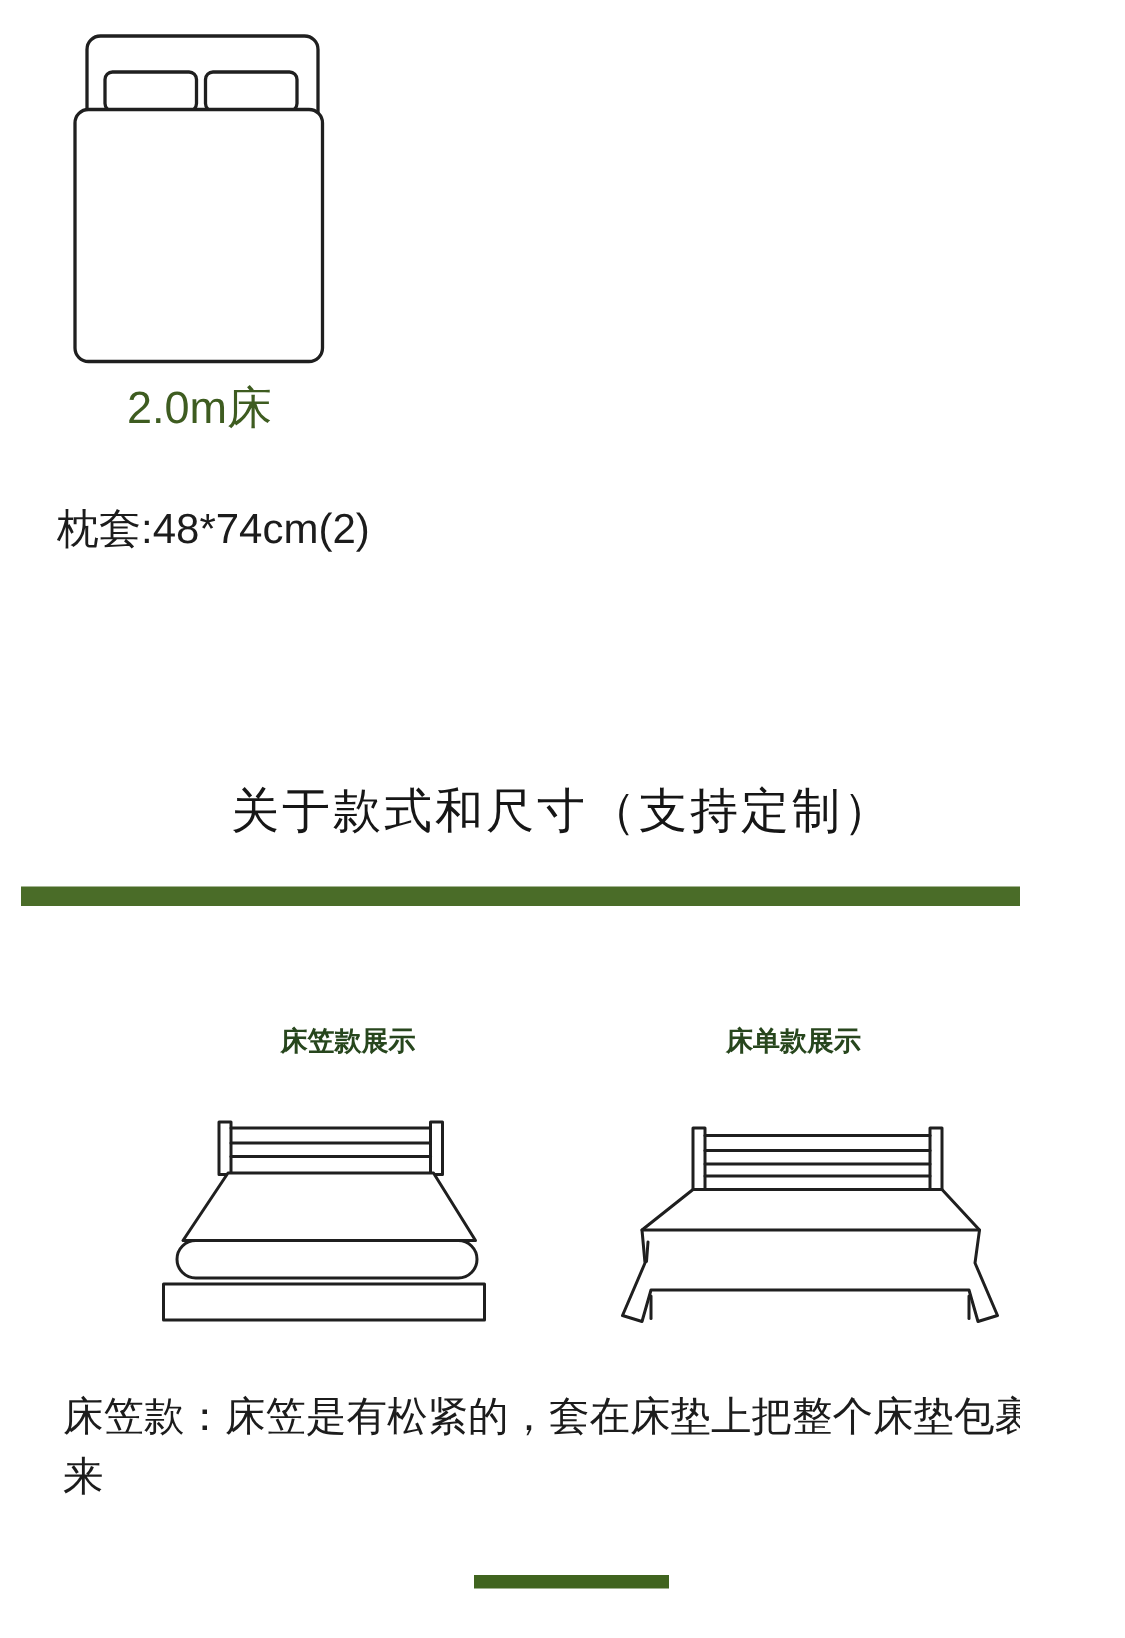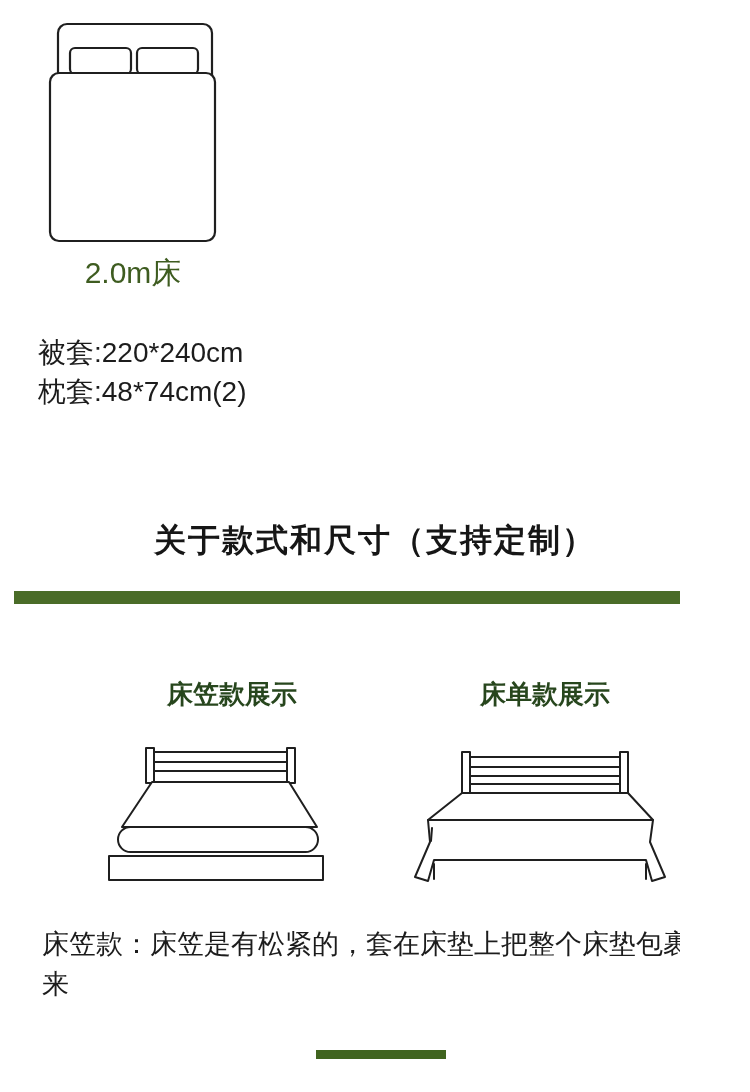--- a/index.html
+++ b/index.html
@@ -20,34 +20,34 @@
     font-size:30px;line-height:34px;
     color:#3e5c20;
     font-weight:400;
   }
   .specs{left:38px;top:333px;font-size:28px;line-height:39px;color:#1c1c1c;}
   
   .section-title{
     left:0;top:521px;width:750px;
     text-align:center;
     font-size:32px;line-height:38px;
-    color:#161616;font-weight:700;letter-spacing:2px;
+    color:#161616;font-weight:400;letter-spacing:2px;
     margin:0;
   }
   .divider{left:14px;top:591px;width:723px;height:13px;background:#4a6c28;}
   
   .style-header{
     top:678px;width:250px;
     text-align:center;
-    font-size:26px;line-height:32px;
+    font-size:18px;line-height:32px;
     font-weight:700;color:#27461d;
     margin:0;
   }
   .style-header.left{left:107px;}
-  .style-header.right{left:420px;}
+  .style-header.right{left:404px;}
   .bed-front-left{left:105px;top:740px;width:230px;height:148px;}
   .bed-front-right{left:401px;top:740px;width:272px;height:148px;}
   
   .descriptions{left:42px;top:924px;width:690px;font-size:27px;line-height:40px;color:#1c1c1c;}
   .descriptions p{margin:0;}
   .bottom-bar{left:316px;top:1050px;width:130px;height:9px;background:#40641f;}
   svg{display:block;}
   svg .ln{fill:none;stroke:#1f1f1f;stroke-width:2;stroke-linecap:round;stroke-linejoin:round;}
   svg .fl{fill:#ffffff;stroke:#1f1f1f;stroke-width:2;stroke-linejoin:round;}
   svg .fl-thick{fill:#ffffff;stroke:#1f1f1f;stroke-width:2.2;stroke-linejoin:round;}
@@ -60,21 +60,20 @@
   <svg class="abs bed-top-svg" viewBox="0 0 170 225" aria-hidden="true">
     <rect class="fl-thick" x="10" y="4" width="154" height="80" rx="9"></rect>
     <rect class="fl-thick" x="22" y="28" width="61" height="26" rx="5"></rect>
     <rect class="fl-thick" x="89" y="28" width="61" height="26" rx="5"></rect>
     <rect class="fl-thick" x="2" y="53" width="165" height="168" rx="9"></rect>
   </svg>
 
   <div class="abs bed-size-label">2.0m床</div>
 
   <div class="abs specs">
-    <div>被套:220*240cm</div>
     <div>枕套:48*74cm(2)</div>
   </div>
 
   <h2 class="abs section-title">关于款式和尺寸（支持定制）</h2>
 
   <div class="abs divider"></div>
 
   <h3 class="abs style-header left">床笠款展示</h3>
   <h3 class="abs style-header right">床单款展示</h3>
 

